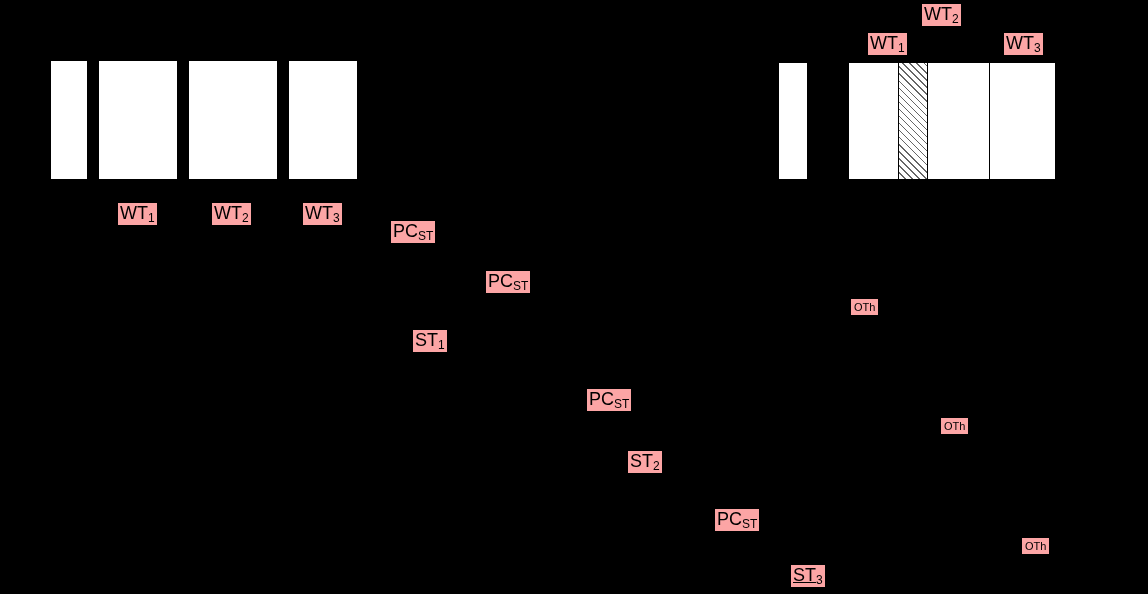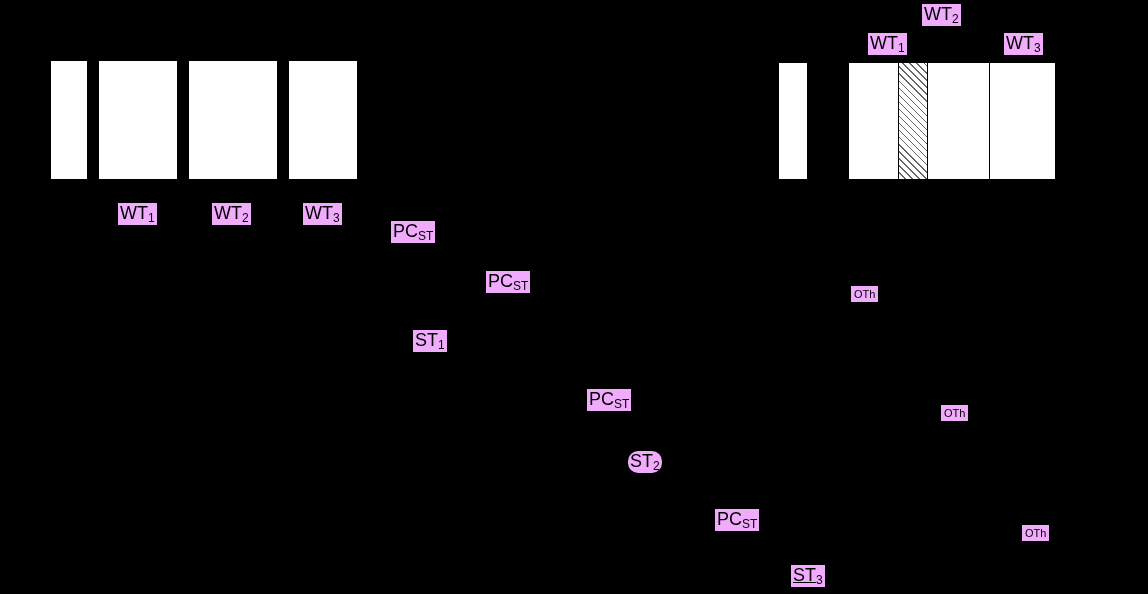--- a/index.html
+++ b/index.html
@@ -32,35 +32,36 @@
     background-image: repeating-linear-gradient(
       45deg,
       transparent 0px, transparent 4px,
       rgba(0,0,0,0.6) 4px, rgba(0,0,0,0.6) 5px
     );
     border-left: 1px solid #000;
     border-right: 1px solid #000;
   }
   .lbl {
     position: absolute;
-    background: #f0abfc;
+    background: #fca5a5;
     color: #000;
     font-size: 18px;
     line-height: 1.2;
     padding: 0 2px;
     white-space: nowrap;
   }
   .lbl .sub {
     font-size: 12px;
     vertical-align: -3px;
   }
   .lbl-small {
     font-size: 11px;
     line-height: 1.3;
     padding: 1px 3px;
+    margin-top: 13px;
   }
 </style>
 </head>
 <body>
 
 <div class="stage">
 
   <div class="box" style="left:50px; top:60px; width:38px; height:120px;"></div>
   <div class="box" style="left:98px; top:60px; width:80px; height:120px;"></div>
   <div class="box" style="left:188px; top:60px; width:90px; height:120px;"></div>
@@ -97,21 +98,21 @@
   </div>
   <div class="lbl" style="left:486px; top:271px;">
     <span>PC</span><span class="sub">ST</span>
   </div>
   <div class="lbl" style="left:413px; top:330px;">
     <span>ST</span><span class="sub">1</span>
   </div>
   <div class="lbl" style="left:587px; top:389px;">
     <span>PC</span><span class="sub">ST</span>
   </div>
-  <div class="lbl" style="left:628px; top:451px;border-radius:10px;">
+  <div class="lbl" style="left:628px; top:451px;">
     <span>ST</span><span class="sub">2</span>
   </div>
   <div class="lbl" style="left:715px; top:509px;">
     <span>PC</span><span class="sub">ST</span>
   </div>
   <div class="lbl" style="left:791px; top:565px;text-decoration:underline;">
     <span>ST</span><span class="sub">3</span>
   </div>
 
   <div class="lbl lbl-small" style="left:851px; top:286px;">

